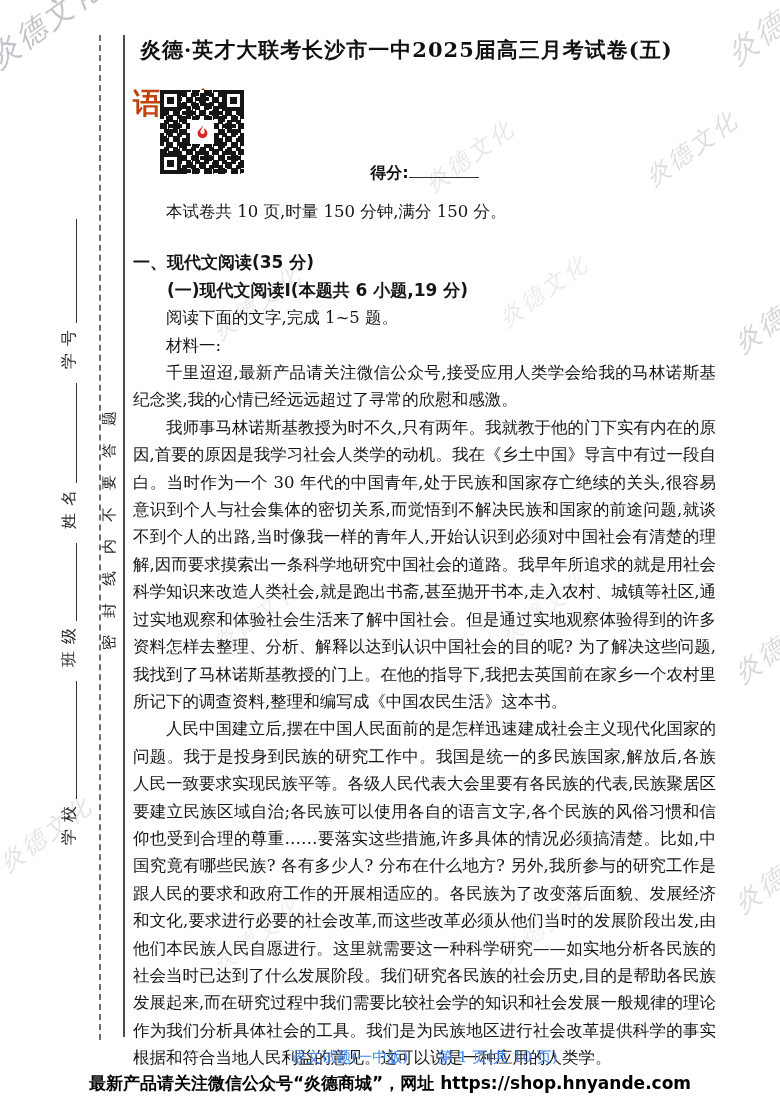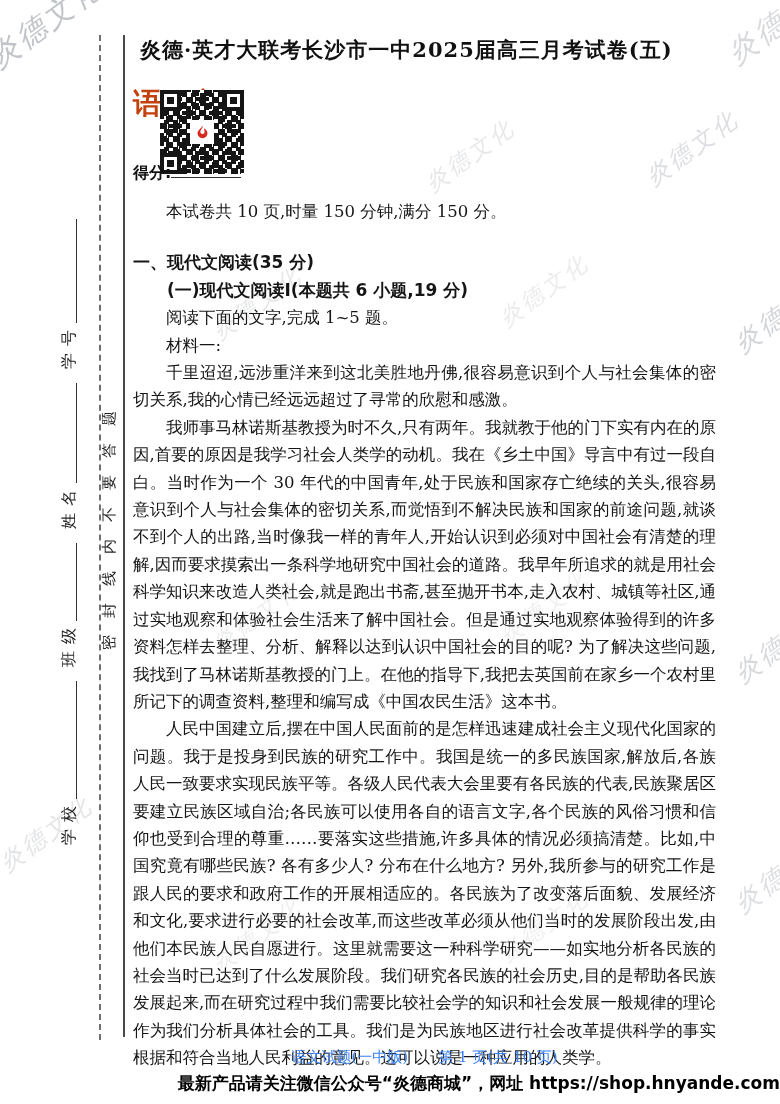--- a/index.html
+++ b/index.html
@@ -77,21 +77,21 @@
   .qr .f-tl { left:0; top:0; } .qr .f-tr { right:0; top:0; } .qr .f-bl { left:0; bottom:0; }
   .qr .center-logo {
     position:absolute; left:50%; top:50%; width:24px; height:24px;
     transform:translate(-50%,-50%); background:#fff;
     display:flex; align-items:center; justify-content:center;
   }
 
   
   .score-row {
     position:absolute; left:133px; top:163px; width:583px;
-    text-align:left; font-family:"DejaVu Sans", sans-serif;
+    text-align:center; font-family:"DejaVu Sans", sans-serif;
     font-weight:bold; font-size:16px; color:#111;
   }
   .score-blank { display:inline-block; width:70px; border-bottom:1.6px solid #333; height:6px; }
 
   
   .content {
     position:absolute; left:133px; top:198px; width:583px;
     font-size:16.5px; line-height:27.4px; color:#151515;
     text-align:justify;
   }
@@ -103,21 +103,21 @@
   .para         { text-indent:2em; }
 
   
   .page-footer {
     position:absolute; left:133px; top:1048px; width:583px;
     text-align:center; font-size:15px; color:#3b82f6;
   }
   .page-footer .gap { display:inline-block; width:2em; }
   .promo {
     position:absolute; left:0; top:1072px; width:780px;
-    text-align:right;
+    text-align:center;
     font-family:"DejaVu Sans", sans-serif;
     font-weight:bold; font-size:17px; color:#000;
   }
 </style>
 </head>
 <body>
 
 <span class="wm" style="left:-20px; top:2px;  font-size:30px; opacity:.55;">炎德文化</span>
 <span class="wm" style="left:718px; top:-2px; font-size:30px; opacity:.35;">炎德文化</span>
 <span class="wm" style="left:418px; top:140px; font-size:23px; opacity:.22;">炎德文化</span>
@@ -174,21 +174,21 @@
 <div class="score-row">
   <span>得分:</span><span class="score-blank"></span>
 </div>
 
 <div class="content">
   <div class="intro">本试卷共 10 页,时量 150 分钟,满分 150 分。</div>
   <div class="sec-title">一、现代文阅读(35 分)</div>
   <div class="part-title">(一)现代文阅读Ⅰ(本题共 6 小题,19 分)</div>
   <div class="instruction">阅读下面的文字,完成 1~5 题。</div>
   <div class="material-lbl">材料一:</div>
-  <p class="para">千里迢迢,远涉重洋来到这北美胜地丹佛,很容易意识到个人与社会集体的密切关系,我的心情已经远远超过了寻常的欣慰和感激。</p>
+  <p class="para">千里迢迢,最新产品请关注微信公众号,接受应用人类学会给我的马林诺斯基纪念奖,我的心情已经远远超过了寻常的欣慰和感激。</p>
   <p class="para">我师事马林诺斯基教授为时不久,只有两年。我就教于他的门下实有内在的原因,首要的原因是我学习社会人类学的动机。我在《乡土中国》导言中有过一段自白。当时作为一个 30 年代的中国青年,处于民族和国家存亡绝续的关头,很容易意识到个人与社会集体的密切关系,而觉悟到不解决民族和国家的前途问题,就谈不到个人的出路,当时像我一样的青年人,开始认识到必须对中国社会有清楚的理解,因而要求摸索出一条科学地研究中国社会的道路。我早年所追求的就是用社会科学知识来改造人类社会,就是跑出书斋,甚至抛开书本,走入农村、城镇等社区,通过实地观察和体验社会生活来了解中国社会。但是通过实地观察体验得到的许多资料怎样去整理、分析、解释以达到认识中国社会的目的呢? 为了解决这些问题,我找到了马林诺斯基教授的门上。在他的指导下,我把去英国前在家乡一个农村里所记下的调查资料,整理和编写成《中国农民生活》这本书。</p>
   <p class="para">人民中国建立后,摆在中国人民面前的是怎样迅速建成社会主义现代化国家的问题。我于是投身到民族的研究工作中。我国是统一的多民族国家,解放后,各族人民一致要求实现民族平等。各级人民代表大会里要有各民族的代表,民族聚居区要建立民族区域自治;各民族可以使用各自的语言文字,各个民族的风俗习惯和信仰也受到合理的尊重……要落实这些措施,许多具体的情况必须搞清楚。比如,中国究竟有哪些民族? 各有多少人? 分布在什么地方? 另外,我所参与的研究工作是跟人民的要求和政府工作的开展相适应的。各民族为了改变落后面貌、发展经济和文化,要求进行必要的社会改革,而这些改革必须从他们当时的发展阶段出发,由他们本民族人民自愿进行。这里就需要这一种科学研究——如实地分析各民族的社会当时已达到了什么发展阶段。我们研究各民族的社会历史,目的是帮助各民族发展起来,而在研究过程中我们需要比较社会学的知识和社会发展一般规律的理论作为我们分析具体社会的工具。我们是为民族地区进行社会改革提供科学的事实根据和符合当地人民利益的意见。这可以说是一种应用的人类学。</p>
 </div>
 
 <div class="page-footer">
   <span>语文试题(一中版)</span><span class="gap"></span><span>第 1 页(共 10 页)</span>
 </div>
 <div class="promo">最新产品请关注微信公众号“炎德商城”，网址 https://shop.hnyande.com</div>
 
 </body></html>

